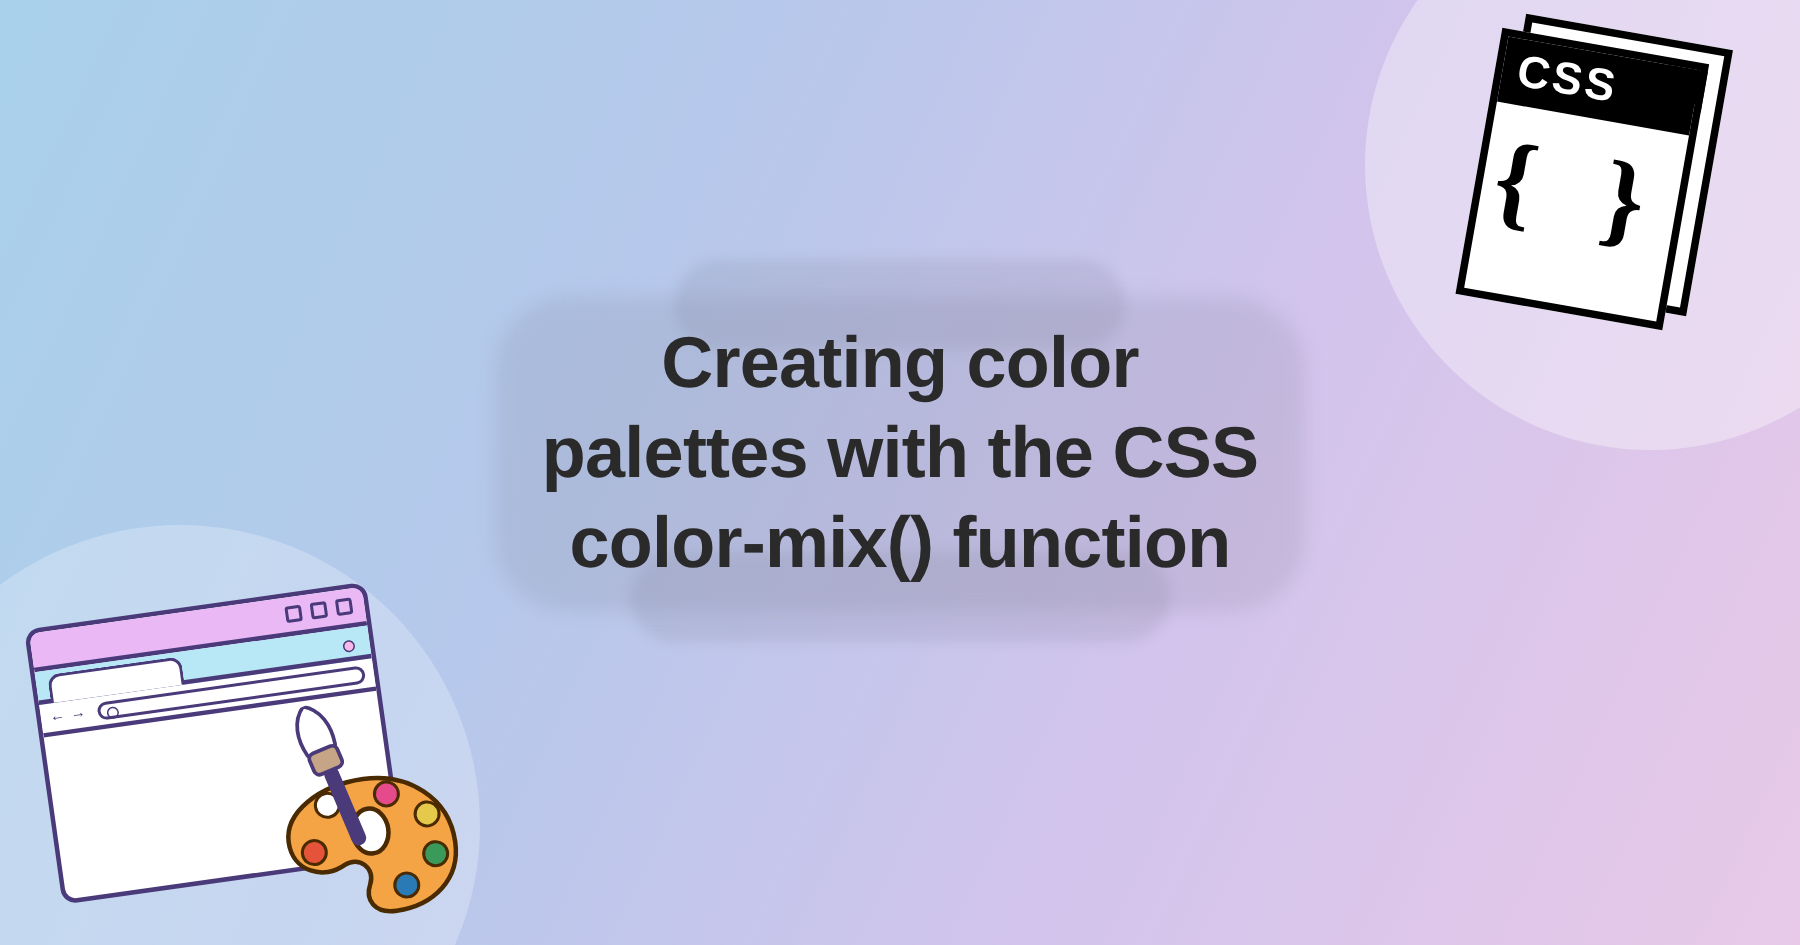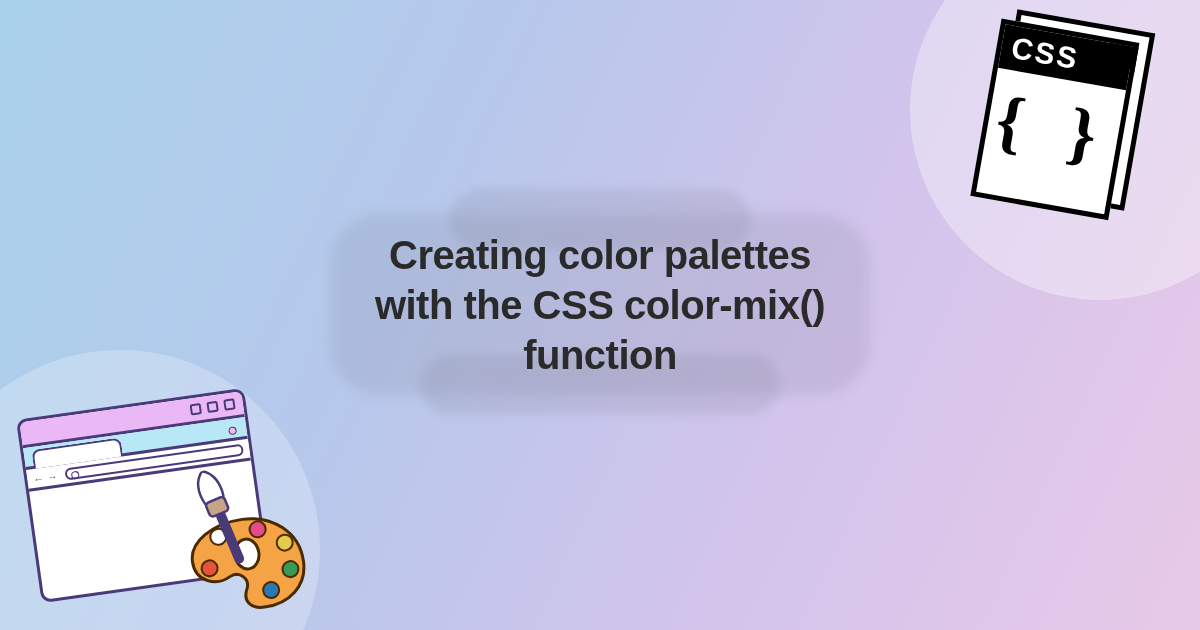--- a/index.html
+++ b/index.html
@@ -61,21 +61,21 @@
       border-radius: 40px;
     }
     .title-blob span {
       position: absolute;
       bottom: -5px; left: 120px; right: 120px; height: 60px;
       background: rgba(130,130,150,0.18);
       filter: blur(4px);
       border-radius: 40px;
     }
     .title {
-      font-size: 40px;
+      font-size: 48px;
       font-weight: 800;
       color: #2a2a2a;
       line-height: 1.25;
       letter-spacing: -0.5px;
     }
     
     .css-file-icon {
       position: absolute;
       top: 20px;
       right: 45px;

